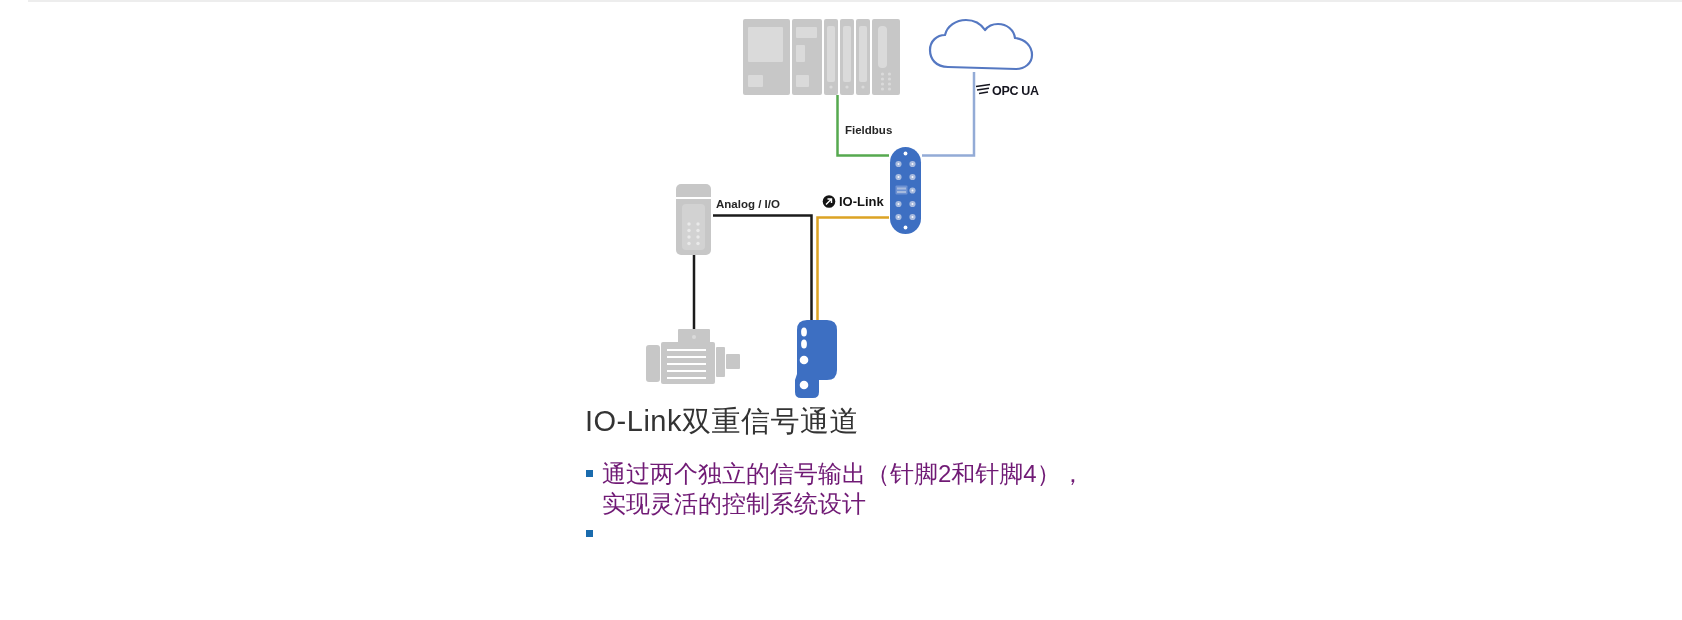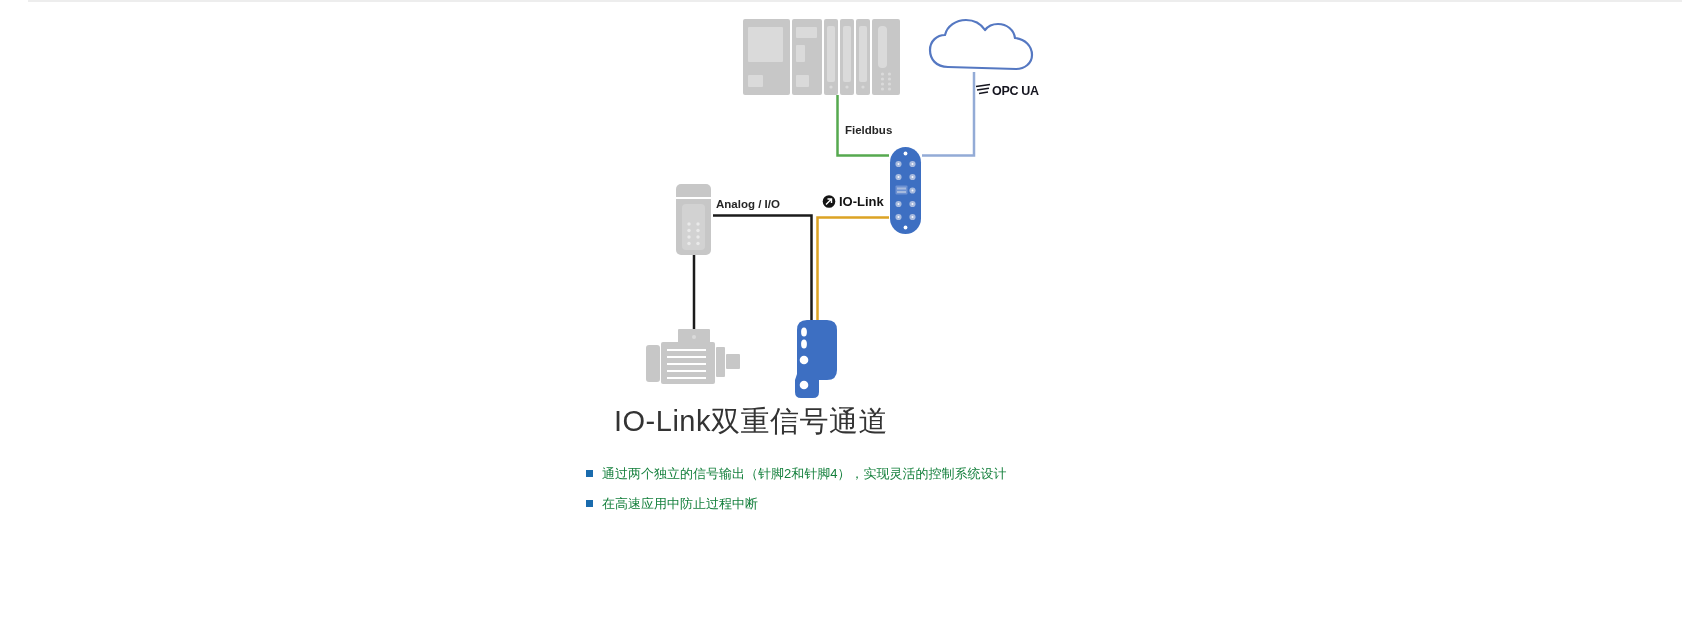--- a/index.html
+++ b/index.html
@@ -5,26 +5,26 @@
   * { margin:0; padding:0; box-sizing:border-box; }
   html,body { width:1682px; height:620px; background:#ffffff; overflow:hidden;
               font-family:"Liberation Sans","DejaVu Sans",sans-serif; }
   .page { position:relative; width:1682px; height:620px; background:#ffffff;
           border-top:2px solid #ededed;margin-left:28px; }
 
   .diagram-wrap { position:absolute; left:540px; top:10px; width:480px; height:392px; }
 
   .svg-label { font-family:"Liberation Sans","DejaVu Sans",sans-serif; }
 
-  .section-title { position:absolute; left:586px; top:400px; font-size:29px;
+  .section-title { position:absolute; left:557px; top:400px; font-size:29px;
                    line-height:38px; color:#333333; font-weight:500; letter-spacing:0.5px; }
 
   .bullet-list { position:absolute; left:557px; top:457px; width:512px; list-style:none; }
-  .bullet-list li { position:relative; padding-left:17px; font-size:13px;
-                    line-height:30px; color:#15803d; }
+  .bullet-list li { position:relative; padding-left:17px; font-size:24px;
+                    line-height:30px; color:#701a75; }
   .bullet-sq { position:absolute; left:1px; top:11px; width:7px; height:7px;
                background:#1a6bad; display:block; }
 </style>
 </head>
 <body>
 
 <div class="page">
 
   <div class="diagram-wrap">
     <svg width="480" height="392" viewBox="0 0 480 392">
@@ -171,17 +171,16 @@
 
   <h2 class="section-title">IO-Link双重信号通道</h2>
 
   <ul class="bullet-list">
     <li>
       <span class="bullet-sq"></span>
       <span>通过两个独立的信号输出（针脚2和针脚4），实现灵活的控制系统设计</span>
     </li>
     <li>
       <span class="bullet-sq"></span>
-      <span>在高速应用中防止过程中断</span>
     </li>
   </ul>
 
 </div>
 
 </body></html>

